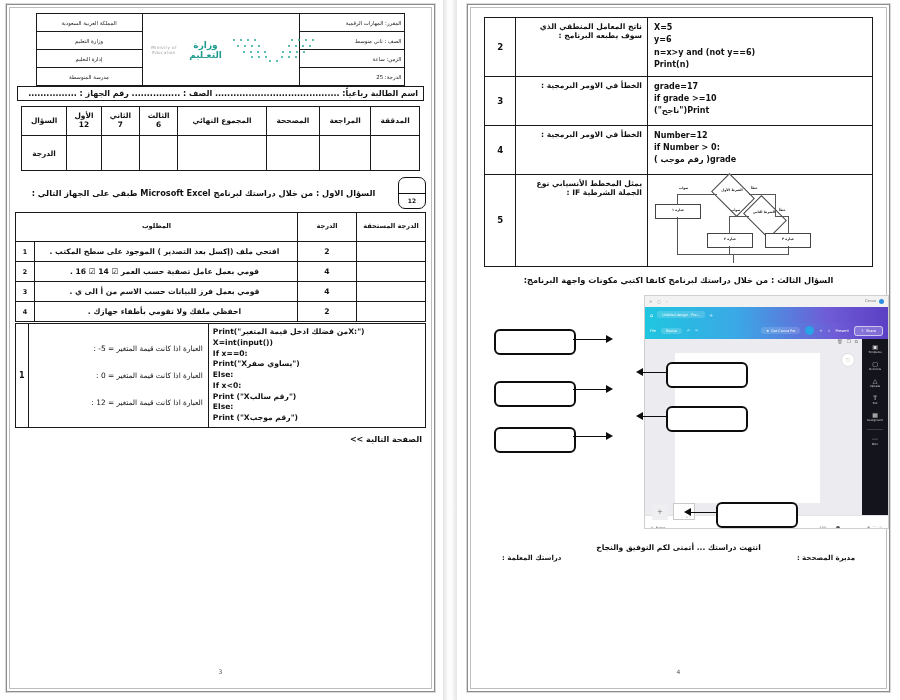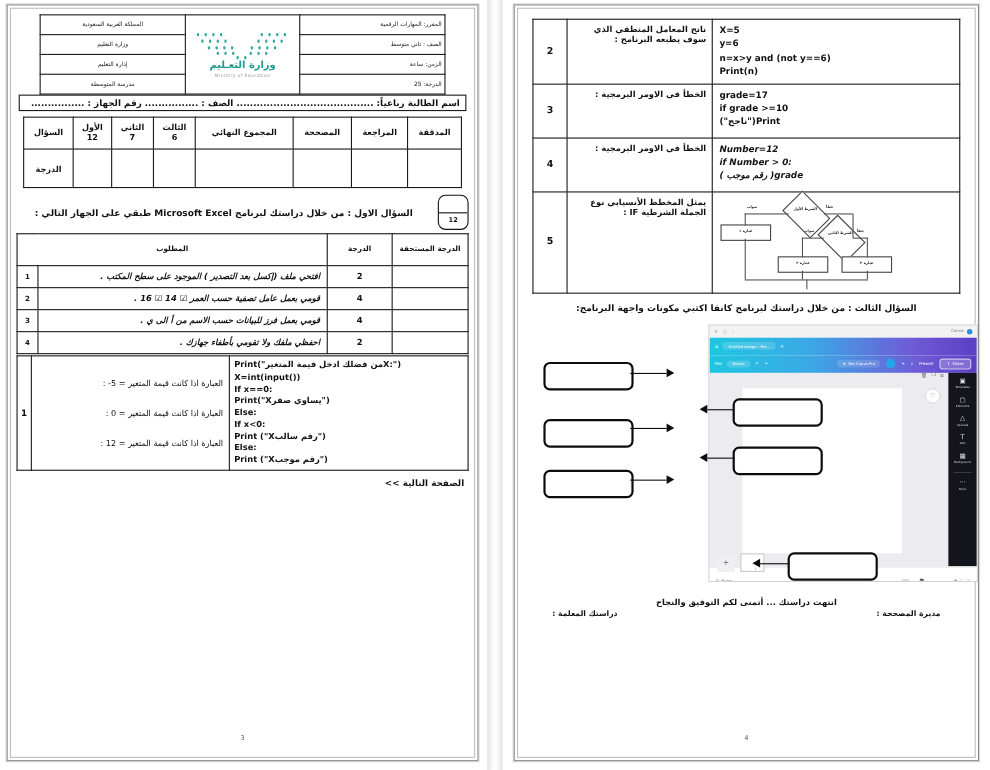--- a/index.html
+++ b/index.html
@@ -38,21 +38,21 @@
   
   .letterhead{width:90%;margin:2px auto 0 auto;}
   .letterhead td{height:15px;font-size:5.4px;text-align:center;color:#222;}
   .lh-right{width:36%;}
   .lh-left{width:36%;text-align:left !important;padding-left:5px !important;}
   .lh-left span{display:block;text-align:right;}
   .lh-mid{width:28%;vertical-align:middle;text-align:center;border-top:1px solid #1a1a1a;}
   .kingdom{font-family:"DejaVu Serif","Liberation Serif",serif;font-size:6.5px;
     letter-spacing:.3px;color:#333;}
 
-  .logo-wrap{display:flex;flex-direction:column;align-items:center;justify-content:center;
+  .logo-wrap{display:flex;flex-direction:row;align-items:center;justify-content:center;
     gap:1px;padding:2px 0;}
   .dots{width:92px;height:26px;position:relative;}
   .dots i{position:absolute;width:2.6px;height:2.6px;border-radius:50%;
     background:#2aa89a;display:block;}
   .moe-ar{font-size:9px;color:#1d9c8f;letter-spacing:.6px;font-weight:bold;}
   .moe-en{font-size:4px;color:#9a9a9a;letter-spacing:.4px;}
 
   
   .exam-title{
     text-align:center;font-size:9.4px;font-weight:bold;line-height:1.45;
@@ -77,21 +77,21 @@
   }
   .markbox .mb-top{flex:1;border-bottom:1.4px solid #111;}
   .markbox .mb-bot{flex:1;display:flex;align-items:center;justify-content:center;
     font-size:6px;font-weight:bold;}
   .qtext{flex:1;text-align:center;font-size:8.2px;font-weight:bold;}
 
   
   .q1 td{font-size:7.6px;font-weight:bold;}
   .q1 .hdr td{text-align:center;height:26px;line-height:1.1;font-size:6.6px;}
   .q1 .num{width:12px;text-align:center;font-size:6.4px;}
-  .q1 .req{text-align:right;padding-right:6px !important;height:17px;font-style:italic;}
+  .q1 .req{text-align:center;padding-right:6px !important;height:17px;}
   .q1 .deg{width:52px;text-align:center;}
   .q1 .earned{width:62px;}
 
   
   .q2{margin-top:1px;}
   .q2 .rn{width:14px;text-align:center;font-size:8px;font-weight:bold;}
   .q2 .stmts{width:45%;padding:0 !important;}
   .q2 .stmts div{border-bottom:0;font-size:7.4px;text-align:right;padding:9px 5px;}
   .q2 .code{width:54%;direction:ltr;text-align:left;font-size:7.6px;font-weight:bold;
     line-height:1.42;padding:3px 4px !important;}
@@ -398,21 +398,21 @@
             <td class="ans" style="height:40px;">
               <div>grade=17</div>
               <div>if grade &gt;=10</div>
               <div class="ar">Print("ناجح")</div>
             </td>
             <td class="prompt">الخطأ في الاومر البرمجية  :</td>
             <td class="rn">3</td>
           </tr>
 
           <tr>
-            <td class="ans" style="height:40px;font-style:italic;">
+            <td class="ans" style="height:40px;">
               <div>Number=12</div>
               <div>if Number &gt; 0:</div>
               <div class="ar">   grade( رقم موجب )</div>
             </td>
             <td class="prompt">الخطأ في الاومر البرمجية  :</td>
             <td class="rn">4</td>
           </tr>
 
           <tr>
             <td class="ans flowcell" style="height:84px;">

